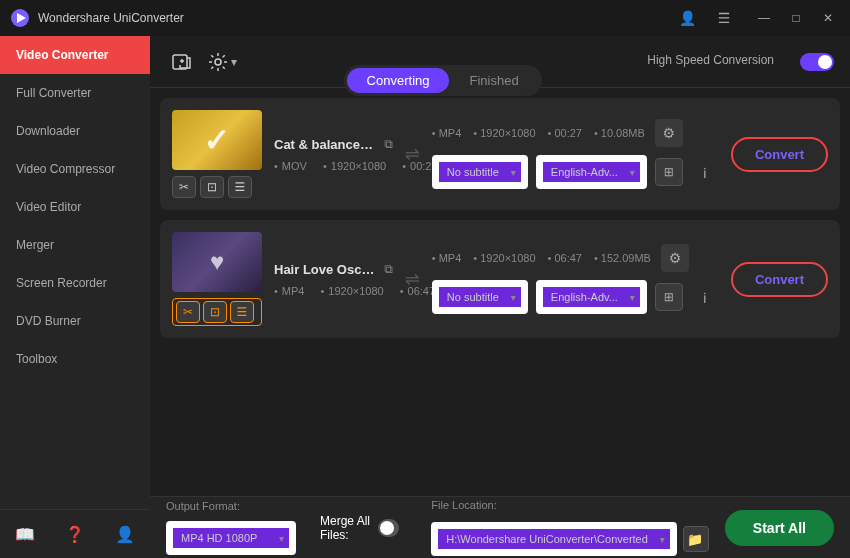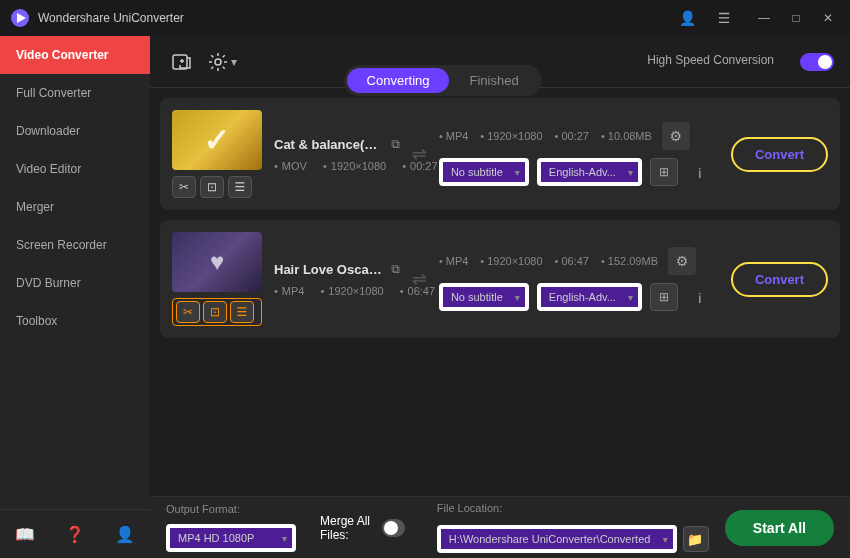--- a/index.html
+++ b/index.html
@@ -350,21 +350,21 @@
       justify-content: center;
       cursor: pointer;
       font-size: 12px;
       color: #aaa;
       border: 1px solid #555;
     }
 
     
     .convert-btn {
       background: transparent;
-      border: 2px solid #fde047;
+      border: 2px solid #ef4444;
       border-radius: 20px;
       padding: 8px 22px;
       color: #7c5fff;
       font-size: 13px;
       font-weight: 600;
       cursor: pointer;
       white-space: nowrap;
       flex-shrink: 0;
     }
 
@@ -457,22 +457,22 @@
       cursor: pointer;
       margin-left: auto;
       white-space: nowrap;
     }
 
     
     .custom-select {
       position: relative;
       display: inline-flex;
       align-items: center;
-      background: #4c1d95;
-      border: 4px solid #ffffff;
+      background: #6d28d9;
+      border: 7px solid #ffffff;
       border-radius: 4px;
       padding: 4px 22px 4px 8px;
       font-size: 11px;
       color: #ccc;
       cursor: pointer;
       white-space: nowrap;
     }
     .custom-select::after {
       content: '▾';
       position: absolute;
@@ -509,20 +509,23 @@
     <div class="sidebar-item active">
       <span>Video Converter</span>
     </div>
     <div class="sidebar-item">
       <span>Full Converter</span>
     </div>
     <div class="sidebar-item">
       <span>Downloader</span>
     </div>
     <div class="sidebar-item">
+      <span>Video Compressor</span>
+    </div>
+    <div class="sidebar-item">
       <span>Video Editor</span>
     </div>
     <div class="sidebar-item">
       <span>Merger</span>
     </div>
     <div class="sidebar-item">
       <span>Screen Recorder</span>
     </div>
     <div class="sidebar-item">
       <span>DVD Burner</span>

